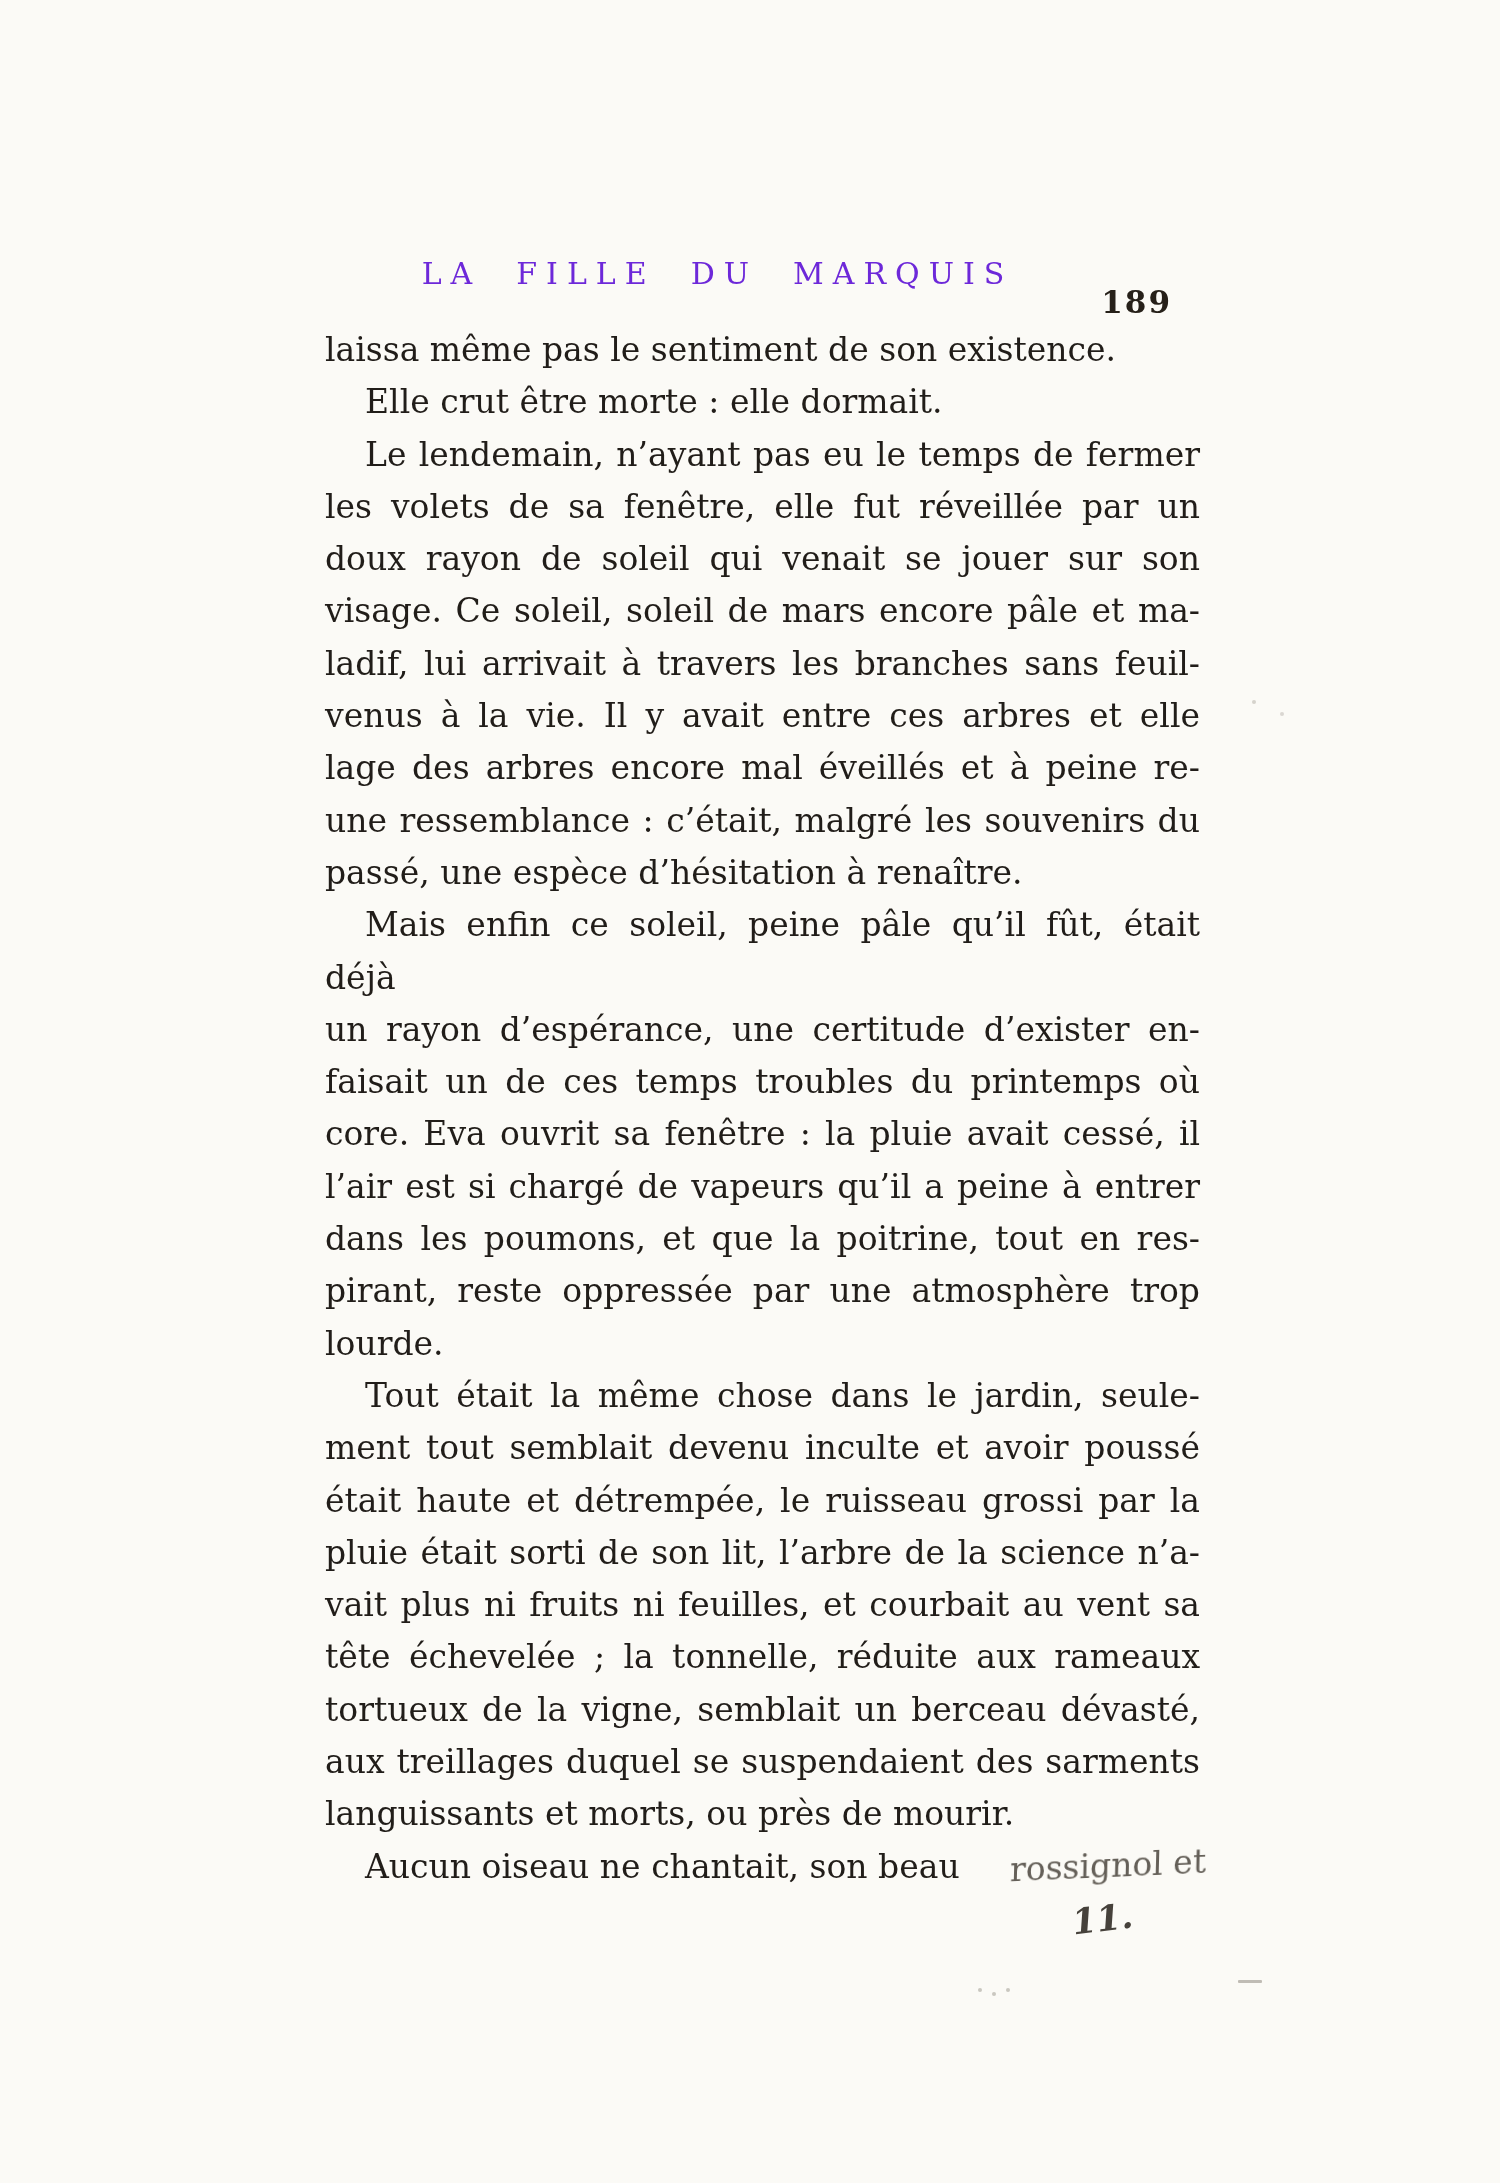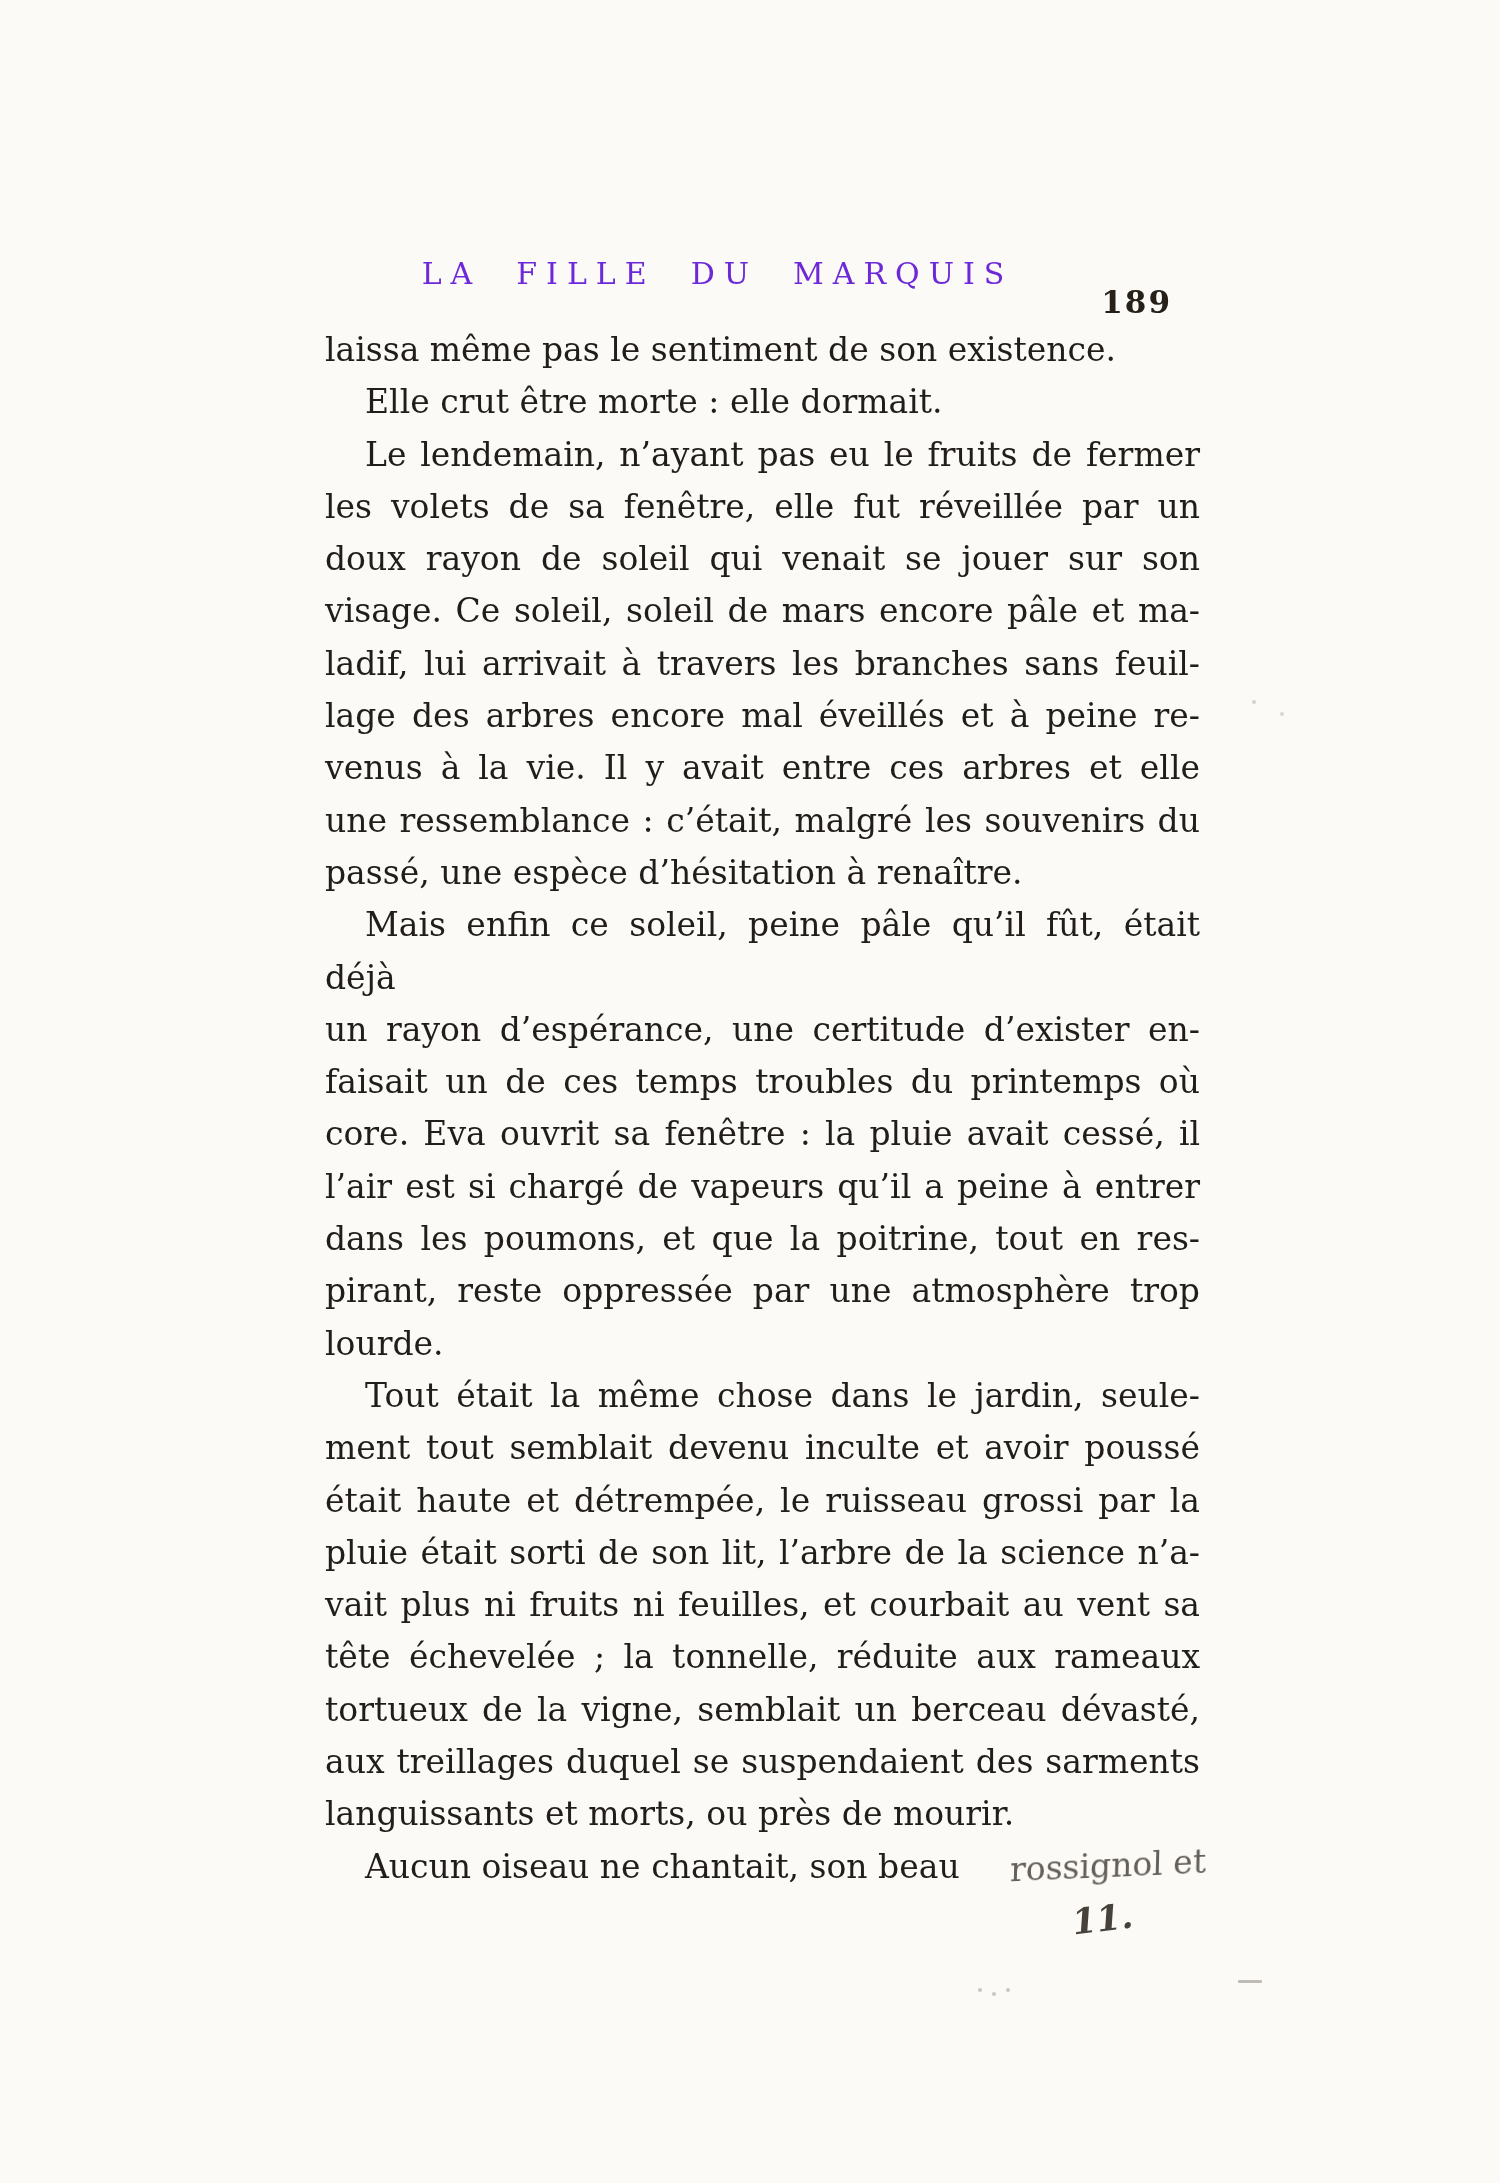--- a/index.html
+++ b/index.html
@@ -97,27 +97,27 @@
 <div class="page">
 
   <div class="header">
     <span class="running-title">LA FILLE DU MARQUIS</span>
     <span class="page-number">189</span>
   </div>
 
   <div class="text-block">
       <div class="line"><span>laissa même pas le sentiment de son existence.</span></div>
       <div class="line indent"><span>Elle crut être morte : elle dormait.</span></div>
-      <div class="line indent justify"><span>Le lendemain, n’ayant pas eu le fruits de fermer</span></div>
+      <div class="line indent justify"><span>Le lendemain, n’ayant pas eu le temps de fermer</span></div>
       <div class="line justify"><span>les volets de sa fenêtre, elle fut réveillée par un</span></div>
       <div class="line justify"><span>doux rayon de soleil qui venait se jouer sur son</span></div>
       <div class="line justify"><span>visage. Ce soleil, soleil de mars encore pâle et ma-</span></div>
       <div class="line justify"><span>ladif, lui arrivait à travers les branches sans feuil-</span></div>
+      <div class="line justify"><span>venus à la vie. Il y avait entre ces arbres et elle</span></div>
       <div class="line justify"><span>lage des arbres encore mal éveillés et à peine re-</span></div>
-      <div class="line justify"><span>venus à la vie. Il y avait entre ces arbres et elle</span></div>
       <div class="line justify"><span>une ressemblance : c’était, malgré les souvenirs du</span></div>
       <div class="line"><span>passé, une espèce d’hésitation à renaître.</span></div>
       <div class="line indent justify"><span>Mais enfin ce soleil, peine pâle qu’il fût, était déjà</span></div>
       <div class="line justify"><span>un rayon d’espérance, une certitude d’exister en-</span></div>
       <div class="line justify"><span>faisait un de ces temps troubles du printemps où</span></div>
       <div class="line justify"><span>core. Eva ouvrit sa fenêtre : la pluie avait cessé, il</span></div>
       <div class="line justify"><span>l’air est si chargé de vapeurs qu’il a peine à entrer</span></div>
       <div class="line justify"><span>dans les poumons, et que la poitrine, tout en res-</span></div>
       <div class="line justify"><span>pirant, reste oppressée par une atmosphère trop</span></div>
       <div class="line"><span>lourde.</span></div>

